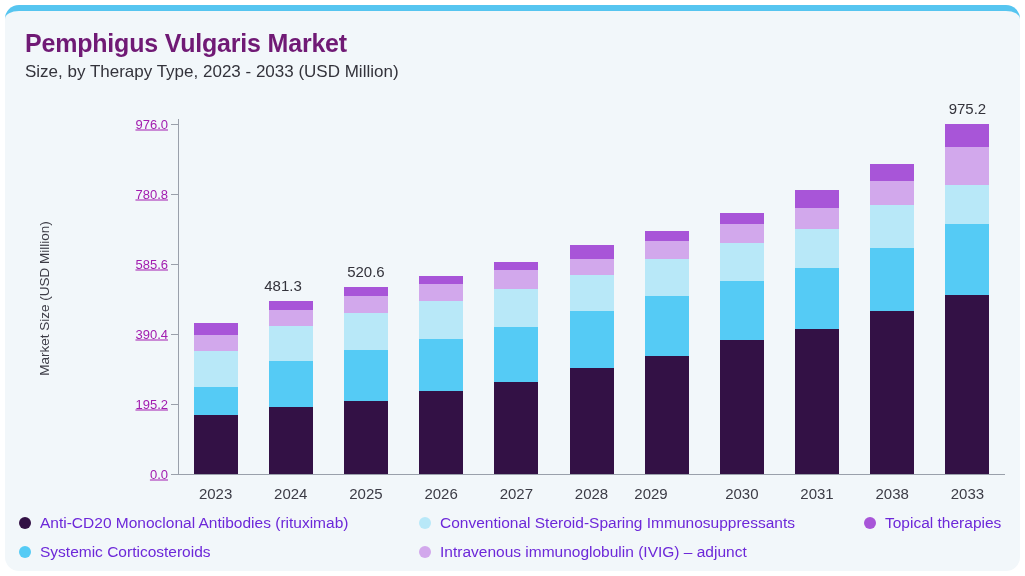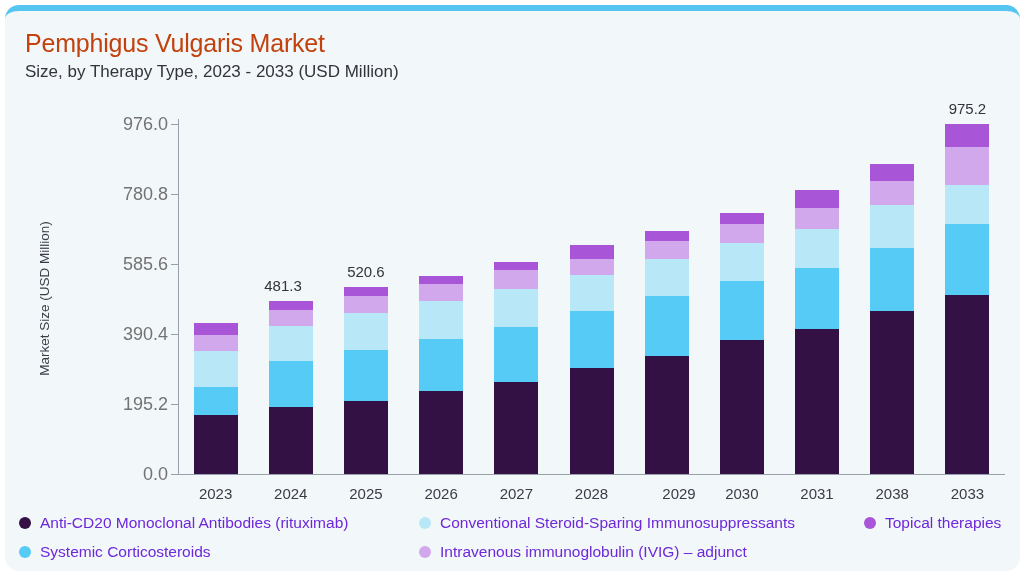--- a/index.html
+++ b/index.html
@@ -30,22 +30,22 @@
     position: absolute;
     left: 0; top: 0;
     width: 100%;
     height: 86px;
   }
   #title {
     position: absolute;
     left: 20px;
     top: 18px;
     font-size: 25px;
-    font-weight: normal;
-    color: #c2410c;
+    font-weight: bold;
+    color: #701a75;
     letter-spacing: -0.2px;
     white-space: nowrap;
   }
   #subtitle {
     position: absolute;
     left: 20px;
     top: 51px;
     font-size: 17px;
     color: #33333b;
     white-space: nowrap;
@@ -113,23 +113,24 @@
     text-align: center;
     font-size: 13.5px;
     color: #3c3c46;
     transform: rotate(-90deg);
   }
   .ytick-label {
     position: absolute;
     right: 0;
     width: 70px;
     text-align: right;
-    font-size: 18px;
-    color: #737373;
+    font-size: 13px;
+    color: #a21caf;
     transform: translateY(-50%);
+    text-decoration: underline;
   }
   .ytick-mark {
     position: absolute;
     width: 7px;
     height: 1px;
     background: #9aa0ab;
   }
   #axis-line-y {
     position: absolute;
     width: 1px;
@@ -299,21 +300,21 @@
           <div class="seg" style="background: rgb(168, 85, 216); top: 0.286885px; height: 22.3053px;"></div>
         </div>
       </div>
     <div id="xticks">
         <div class="xtick-label" style="left: 210.591px; top: 474px;">2023</div>
         <div class="xtick-label" style="left: 285.773px; top: 474px;">2024</div>
         <div class="xtick-label" style="left: 360.955px; top: 474px;">2025</div>
         <div class="xtick-label" style="left: 436.136px; top: 474px;">2026</div>
         <div class="xtick-label" style="left: 511.318px; top: 474px;">2027</div>
         <div class="xtick-label" style="left: 586.5px; top: 474px;">2028</div>
-        <div class="xtick-label" style="left: 674px; top: 474px;">2029</div>
+        <div class="xtick-label" style="left: 646px; top: 474px;">2029</div>
         <div class="xtick-label" style="left: 736.864px; top: 474px;">2030</div>
         <div class="xtick-label" style="left: 812.045px; top: 474px;">2031</div>
         <div class="xtick-label" style="left: 887.227px; top: 474px;">2038</div>
         <div class="xtick-label" style="left: 962.409px; top: 474px;">2033</div>
       </div>
     <div id="barlabels">
         <div class="bar-label" style="left: 278px; top: 266.403px;">481.3</div>
         <div class="bar-label" style="left: 360.955px; top: 252.309px;">520.6</div>
         <div class="bar-label" style="left: 962.409px; top: 89.2869px;">975.2</div>
       </div>

